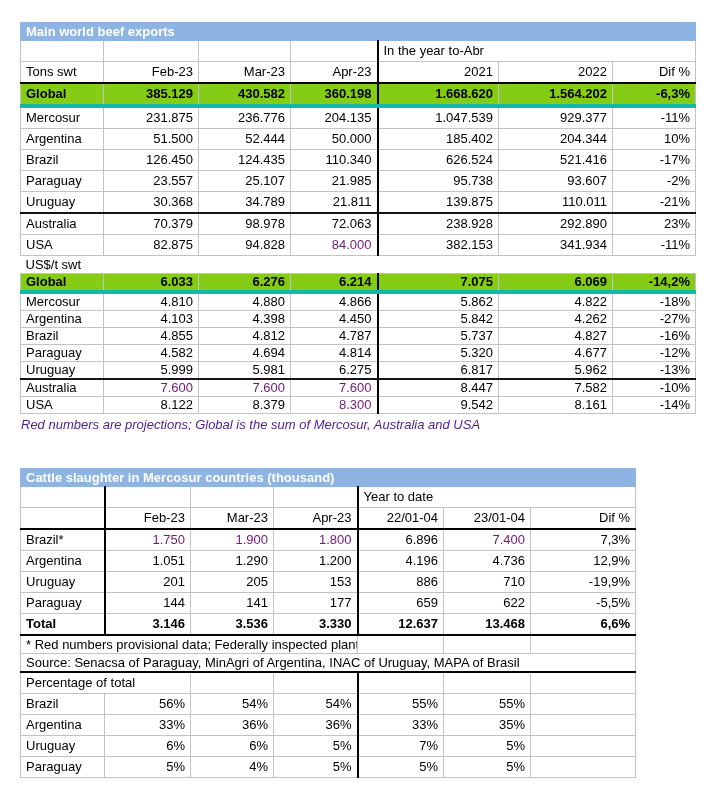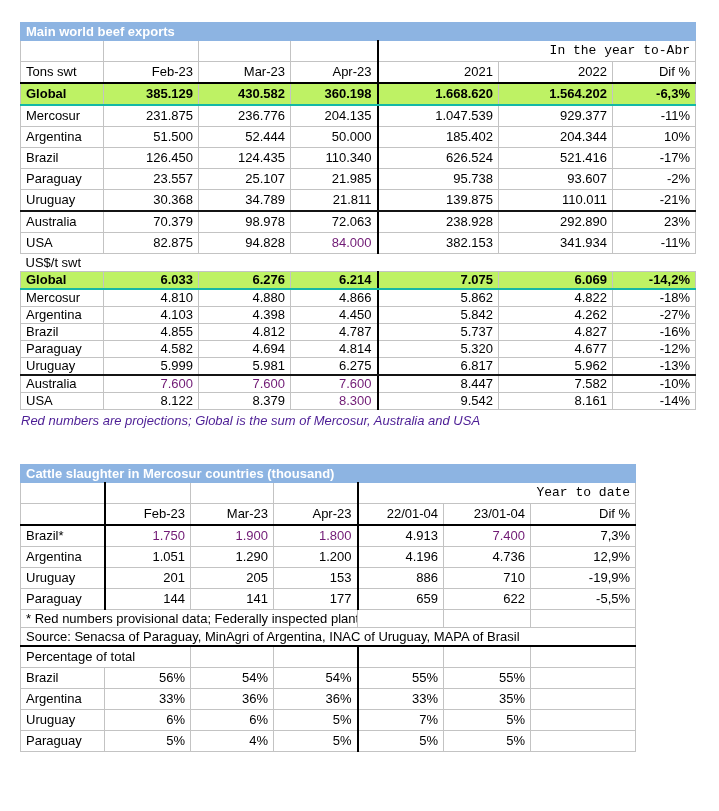--- a/index.html
+++ b/index.html
@@ -7,24 +7,24 @@
   .page{margin:22px 0 0 20px;}
   table.t{border-collapse:collapse;table-layout:fixed;border-radius:24px;}
   table.t1{width:675px;}
   table.t2{width:615px;padding-left:46px;}
   .t td{height:20px;line-height:20px;padding:0 5px;font-size:13px;border:1px solid #c3c3c3;
         white-space:nowrap;overflow:hidden;}
   .t .titlerow td{background:#8DB4E2;color:#fff;font-weight:bold;text-align:center;
         border:1px solid #8DB4E2;height:17px;line-height:17px;font-size:13px;}
   .t td.left,.t td:first-child{text-align:left;}
   .t td.num{text-align:right;}
-  .t td.center{text-align:right;font-family:Liberation Mono, monospace;}
+  .t td.center{text-align:left;}
   .t td.bold{font-weight:normal;}
   .t tr.headrow td{border-bottom:2px solid #000;}
-  .t tr.global td{background:#bef264;font-weight:bold;border-bottom:2px solid #14b8a6;}
+  .t tr.global td{background:#84cc16;font-weight:bold;border-bottom:4px solid #14b8a6;}
   .t tr.sep td{border-bottom:2px solid #141414;}
   .t tr.total td{font-weight:bold;border-bottom:2px solid #000;}
   .t tr.unitrow td{border-left:none;border-right:none;border-top:none;border-bottom:none;height:17px;line-height:17px;margin-left:28px;}
   .t tbody.tight td{height:16px;line-height:16px;}
   .t tr.noterow td{height:17px;line-height:17px;}
   .t tr.srcrow td{border-bottom:2px solid #000;margin-top:36px;}
   .t td.vr{border-right:2px solid #000;}
   .t td.red{color:#701a75;}
   .footnote{width:675px;font-size:13px;font-style:italic;color:#4c1d95;margin:3px 0 0 1px;}
   .spacer{height:36px;}
@@ -264,21 +264,21 @@
           <td class="num">23/01-04</td>
           <td class="num">Dif %</td>
         </tr>
       </tbody>
     <tbody>
         <tr>
           <td class="left vr">Brazil*</td>
           <td class="num red">1.750</td>
           <td class="num red">1.900</td>
           <td class="num vr red">1.800</td>
-          <td class="num">4.913</td>
+          <td class="num">6.896</td>
           <td class="num red">7.400</td>
           <td class="num">7,3%</td>
         </tr>
         <tr>
           <td class="left vr">Argentina</td>
           <td class="num">1.051</td>
           <td class="num">1.290</td>
           <td class="num vr">1.200</td>
           <td class="num">4.196</td>
           <td class="num">4.736</td>
@@ -295,20 +295,29 @@
         </tr>
         <tr>
           <td class="left vr">Paraguay</td>
           <td class="num">144</td>
           <td class="num">141</td>
           <td class="num vr">177</td>
           <td class="num">659</td>
           <td class="num">622</td>
           <td class="num">-5,5%</td>
         </tr>
+        <tr class="total">
+          <td class="left vr">Total</td>
+          <td class="num">3.146</td>
+          <td class="num">3.536</td>
+          <td class="num vr">3.330</td>
+          <td class="num">12.637</td>
+          <td class="num">13.468</td>
+          <td class="num">6,6%</td>
+        </tr>
       </tbody>
     <tbody>
         <tr class="noterow">
           <td class="left" colspan="4">* Red numbers provisional data; Federally inspected plants</td>
           <td class="num"></td>
           <td class="num"></td>
           <td class="num"></td>
         </tr>
         <tr class="noterow srcrow">
           <td class="left" colspan="7">Source: Senacsa of Paraguay, MinAgri of Argentina, INAC of Uruguay, MAPA of Brasil</td>

